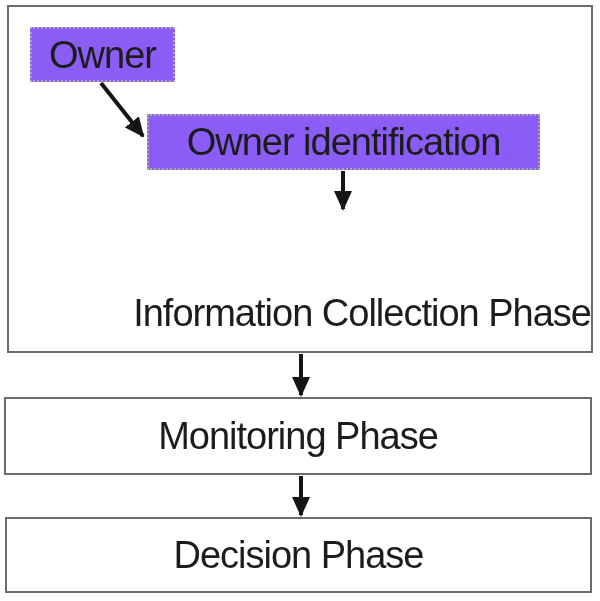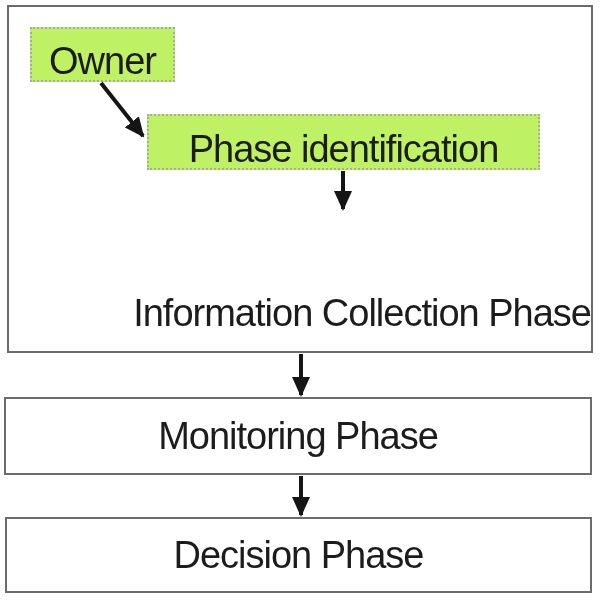--- a/index.html
+++ b/index.html
@@ -22,22 +22,22 @@
   .outer-box{
     position:absolute;
     left:7px;top:5px;width:582px;height:344px;
     border:2px solid var(--box-border,#6b6b6b);
     background:#fff;
   }
   
   .dotted-box{
     position:absolute;
     border:2px dotted var(--dotted-border,#a9a9a9);
-    display:flex;align-items:flex-end;justify-content:center;
-    background:#bef264;
+    display:flex;align-items:center;justify-content:center;
+    background:#8b5cf6;
   }
   .owner-box{left:21px;top:20px;width:141px;height:51px;}
   .assets-box{left:138px;top:107px;width:389px;height:52px;}
   .reachability-box{left:138px;top:206px;width:389px;height:50px;}
   .collection-title{
     position:absolute;
     left:0;right:0;top:287px;
     text-align:right;
   }
   
@@ -60,21 +60,21 @@
 
 <div class="stage">
 
   <div class="outer-box">
 
     <div class="dotted-box owner-box">
       <span class="box-label">Owner</span>
     </div>
 
     <div class="dotted-box assets-box">
-      <span class="box-label">Phase identification</span>
+      <span class="box-label">Owner identification</span>
     </div>
 
 
     <div class="collection-title box-label">Information Collection Phase</div>
   </div>
 
   <div class="phase-box monitoring-box">
     <span class="box-label">Monitoring Phase</span>
   </div>
 

